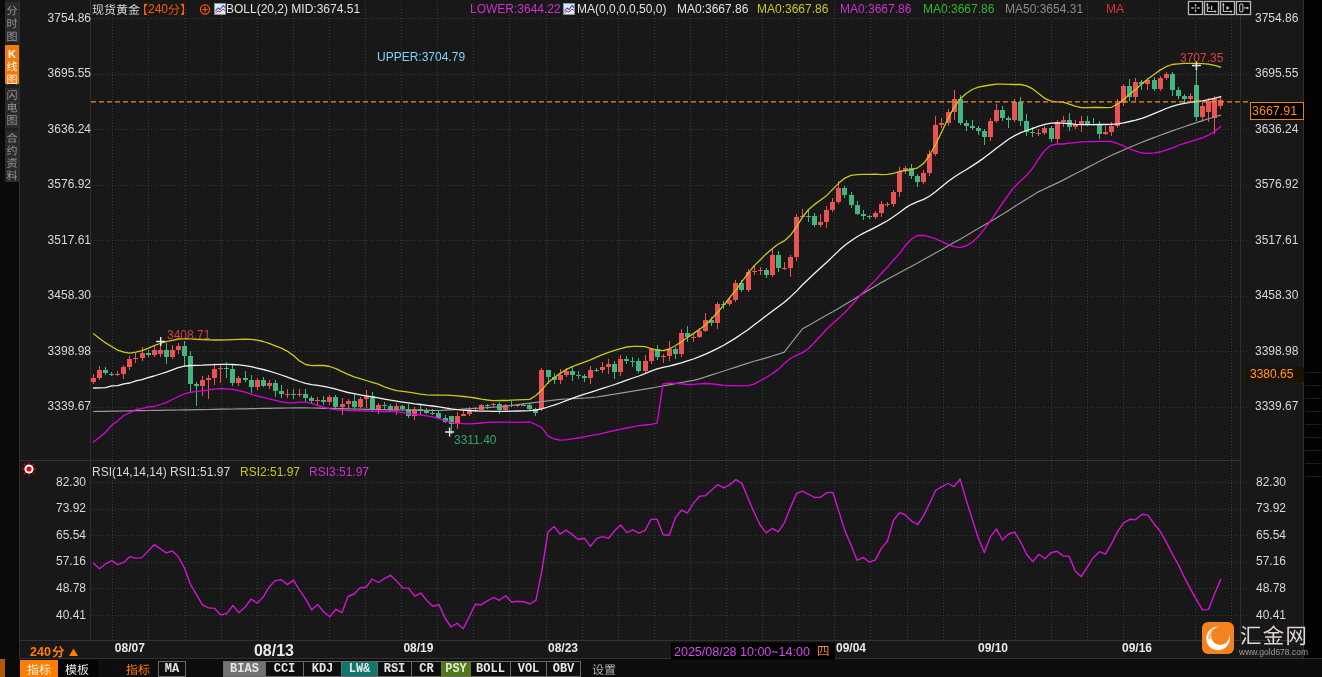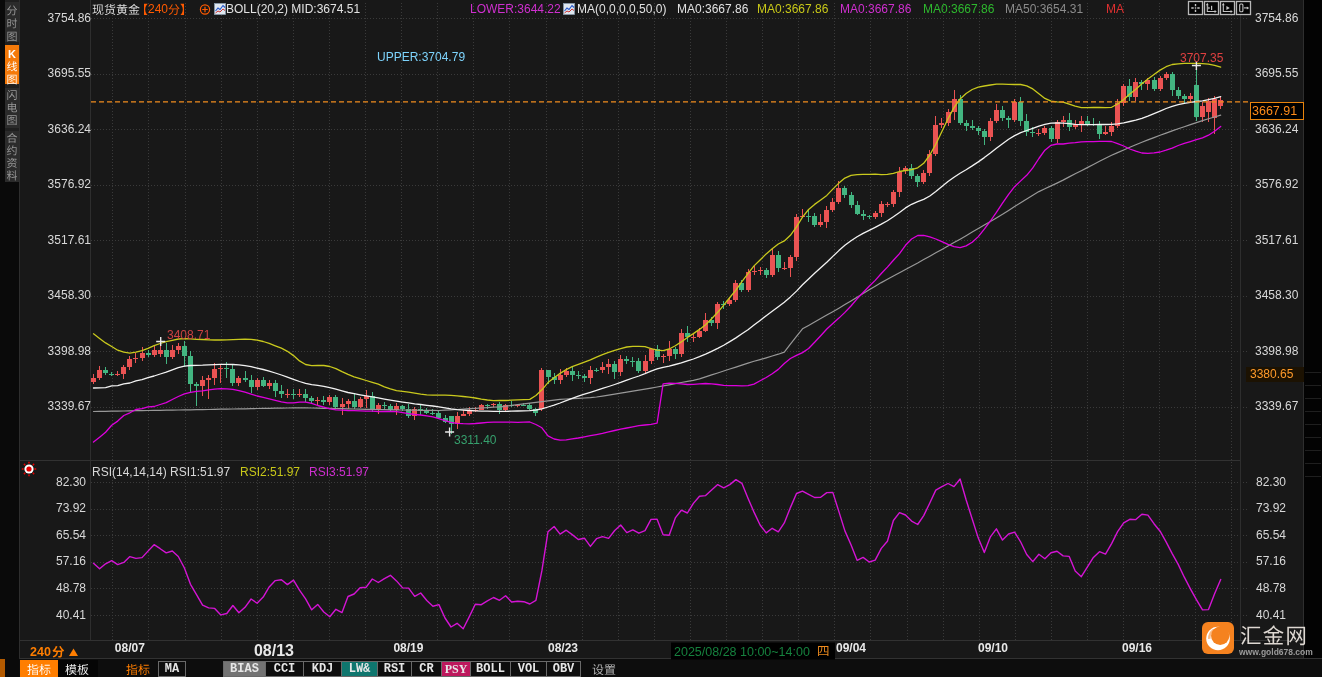--- a/index.html
+++ b/index.html
@@ -140,37 +140,37 @@
 <div class="t" style="left:1005.0px;top:3.0px;color:#8b8b8b;font-size:12px;font-weight:400;font-family:'Liberation Sans', sans-serif;">MA50:3654.31</div>
 <div class="t" style="left:1106.0px;top:3.0px;color:#e03030;font-size:12px;font-weight:400;font-family:'Liberation Sans', sans-serif;">MA</div>
 <div class="t" style="left:167.0px;top:329.0px;color:#cd4242;font-size:12px;font-weight:400;font-family:'Liberation Sans', sans-serif;">3408.71</div>
 <div class="t" style="left:454.0px;top:434.0px;color:#36a06d;font-size:12px;font-weight:400;font-family:'Liberation Sans', sans-serif;">3311.40</div>
 <div class="t" style="left:1180px;top:52.0px;color:#e04040;font-size:12px;font-weight:400;font-family:'Liberation Sans', sans-serif;">3707.35</div>
 <div class="t" style="left:92.0px;top:466.0px;color:#d8d8d8;font-size:12px;font-weight:400;font-family:'Liberation Sans', sans-serif;">RSI(14,14,14) RSI1:51.97</div>
 <div class="t" style="left:240.0px;top:466.0px;color:#c8c819;font-size:12px;font-weight:400;font-family:'Liberation Sans', sans-serif;">RSI2:51.97</div>
 <div class="t" style="left:309.0px;top:466.0px;color:#cf2fcf;font-size:12px;font-weight:400;font-family:'Liberation Sans', sans-serif;">RSI3:51.97</div>
 <div class="t" style="left:104.8px;top:642.0px;color:#e8e8e8;font-size:12px;font-weight:700;font-family:'Liberation Sans', sans-serif;width:50px;text-align:center;">08/07</div>
 <div class="t" style="left:249.0px;top:642.0px;color:#e8e8e8;font-size:16px;font-weight:700;font-family:'Liberation Sans', sans-serif;width:50px;text-align:center;">08/13</div>
-<div class="t" style="left:393.4px;top:642.0px;color:#e8e8e8;font-size:12px;font-weight:700;font-family:'Liberation Sans', sans-serif;width:50px;text-align:left;">08/19</div>
+<div class="t" style="left:393.4px;top:642.0px;color:#e8e8e8;font-size:12px;font-weight:700;font-family:'Liberation Sans', sans-serif;width:50px;text-align:center;">08/19</div>
 <div class="t" style="left:538.0px;top:642.0px;color:#e8e8e8;font-size:12px;font-weight:700;font-family:'Liberation Sans', sans-serif;width:50px;text-align:center;">08/23</div>
 <div class="t" style="left:826.0px;top:642.0px;color:#e8e8e8;font-size:12px;font-weight:700;font-family:'Liberation Sans', sans-serif;width:50px;text-align:center;">09/04</div>
 <div class="t" style="left:968.0px;top:642.0px;color:#e8e8e8;font-size:12px;font-weight:700;font-family:'Liberation Sans', sans-serif;width:50px;text-align:center;">09/10</div>
 <div class="t" style="left:1112.0px;top:642.0px;color:#e8e8e8;font-size:12px;font-weight:700;font-family:'Liberation Sans', sans-serif;width:50px;text-align:center;">09/16</div>
-<div class="t" style="left:674.0px;top:645.0px;color:#15803d;font-size:12.5px;font-weight:400;font-family:'Liberation Sans', sans-serif;">2025/08/28 10:00~14:00</div>
+<div class="t" style="left:674.0px;top:645.0px;color:#d946ef;font-size:12.5px;font-weight:400;font-family:'Liberation Sans', sans-serif;">2025/08/28 10:00~14:00</div>
 <div class="t" style="left:30px;top:645px;color:#ff7e00;font-size:12.5px;font-weight:700;">240</div>
 <div class="t" style="left:100px;top:682px;color:#ff7e00;font-size:12px;font-family:'Liberation Mono',monospace;font-weight:700;">VIP</div>
 <div class="t" style="left:158px;top:660.5px;width:26px;height:14.5px;border:1px solid #696969;background:#0e0e0e;color:#e6e6e6;font-size:12px;font-family:'Liberation Mono',monospace;font-weight:700;text-align:center;line-height:15px;">MA</div>
 <div class="t" style="left:185px;top:660.5px;width:37px;height:14.5px;border:1px solid #696969;background:#0e0e0e;color:#e6e6e6;font-size:12px;font-family:'Liberation Mono',monospace;font-weight:700;text-align:center;line-height:15px;margin-top:16px;">MACD</div>
 <div class="t" style="left:223px;top:660.5px;width:41px;height:14.5px;border:1px solid #696969;background:#737373;color:#e6e6e6;font-size:12px;font-family:'Liberation Mono',monospace;font-weight:700;text-align:center;line-height:15px;">BIAS</div>
 <div class="t" style="left:265px;top:660.5px;width:37px;height:14.5px;border:1px solid #696969;background:#0e0e0e;color:#e6e6e6;font-size:12px;font-family:'Liberation Mono',monospace;font-weight:700;text-align:center;line-height:15px;">CCI</div>
 <div class="t" style="left:303px;top:660.5px;width:37px;height:14.5px;border:1px solid #696969;background:#0e0e0e;color:#e6e6e6;font-size:12px;font-family:'Liberation Mono',monospace;font-weight:700;text-align:center;line-height:15px;">KDJ</div>
 <div class="t" style="left:341px;top:660.5px;width:35px;height:14.5px;border:1px solid #696969;background:#0f766e;color:#e6e6e6;font-size:12px;font-family:'Liberation Mono',monospace;font-weight:700;text-align:center;line-height:15px;">LW&amp;</div>
 <div class="t" style="left:377px;top:660.5px;width:33px;height:14.5px;border:1px solid #696969;background:#0e0e0e;color:#e6e6e6;font-size:12px;font-family:'Liberation Mono',monospace;font-weight:700;text-align:center;line-height:15px;">RSI</div>
 <div class="t" style="left:411px;top:660.5px;width:29px;height:14.5px;border:1px solid #696969;background:#0e0e0e;color:#e6e6e6;font-size:12px;font-family:'Liberation Mono',monospace;font-weight:700;text-align:center;line-height:15px;">CR</div>
-<div class="t" style="left:441px;top:660.5px;width:28px;height:14.5px;border:1px solid #696969;background:#be185d;color:#e6e6e6;font-size:12px;font-family:Liberation Serif, serif;font-weight:700;text-align:center;line-height:15px;">PSY</div>
+<div class="t" style="left:441px;top:660.5px;width:28px;height:14.5px;border:1px solid #696969;background:#4d7c0f;color:#e6e6e6;font-size:12px;font-family:Liberation Mono, monospace;font-weight:700;text-align:center;line-height:15px;">PSY</div>
 <div class="t" style="left:470px;top:660.5px;width:39px;height:14.5px;border:1px solid #696969;background:#0e0e0e;color:#e6e6e6;font-size:12px;font-family:'Liberation Mono',monospace;font-weight:700;text-align:center;line-height:15px;">BOLL</div>
 <div class="t" style="left:510px;top:660.5px;width:35px;height:14.5px;border:1px solid #696969;background:#0e0e0e;color:#e6e6e6;font-size:12px;font-family:'Liberation Mono',monospace;font-weight:700;text-align:center;line-height:15px;">VOL</div>
 <div class="t" style="left:546px;top:660.5px;width:33px;height:14.5px;border:1px solid #696969;background:#0e0e0e;color:#e6e6e6;font-size:12px;font-family:'Liberation Mono',monospace;font-weight:700;text-align:center;line-height:15px;">OBV</div>
 <div class="t" style="left:1246px;top:367px;width:58px;height:15px;background:#1c1202;"></div>
 <div class="t" style="left:1250.0px;top:368.0px;color:#ff9a2a;font-size:12px;font-weight:400;font-family:'Liberation Sans', sans-serif;">3380.65</div>
 <div class="t" style="left:1250px;top:102px;width:52px;height:16px;background:#000;border:1px solid #e8830c;"></div>
 <div class="t" style="left:1252.0px;top:104.0px;color:#ff8c1a;font-size:12.5px;font-weight:400;font-family:'Liberation Sans', sans-serif;">3667.91</div>
-<div class="t" style="left:1239.0px;top:648.0px;color:#9a9a9a;font-size:8.5px;font-weight:700;font-family:'Liberation Sans', sans-serif;">www.gold678.com</div>
+<div class="t" style="left:1239.0px;top:648.0px;color:#9a9a9a;font-size:8.5px;font-weight:400;font-family:'Liberation Sans', sans-serif;">www.gold678.com</div>
 </div>
 </body></html>

